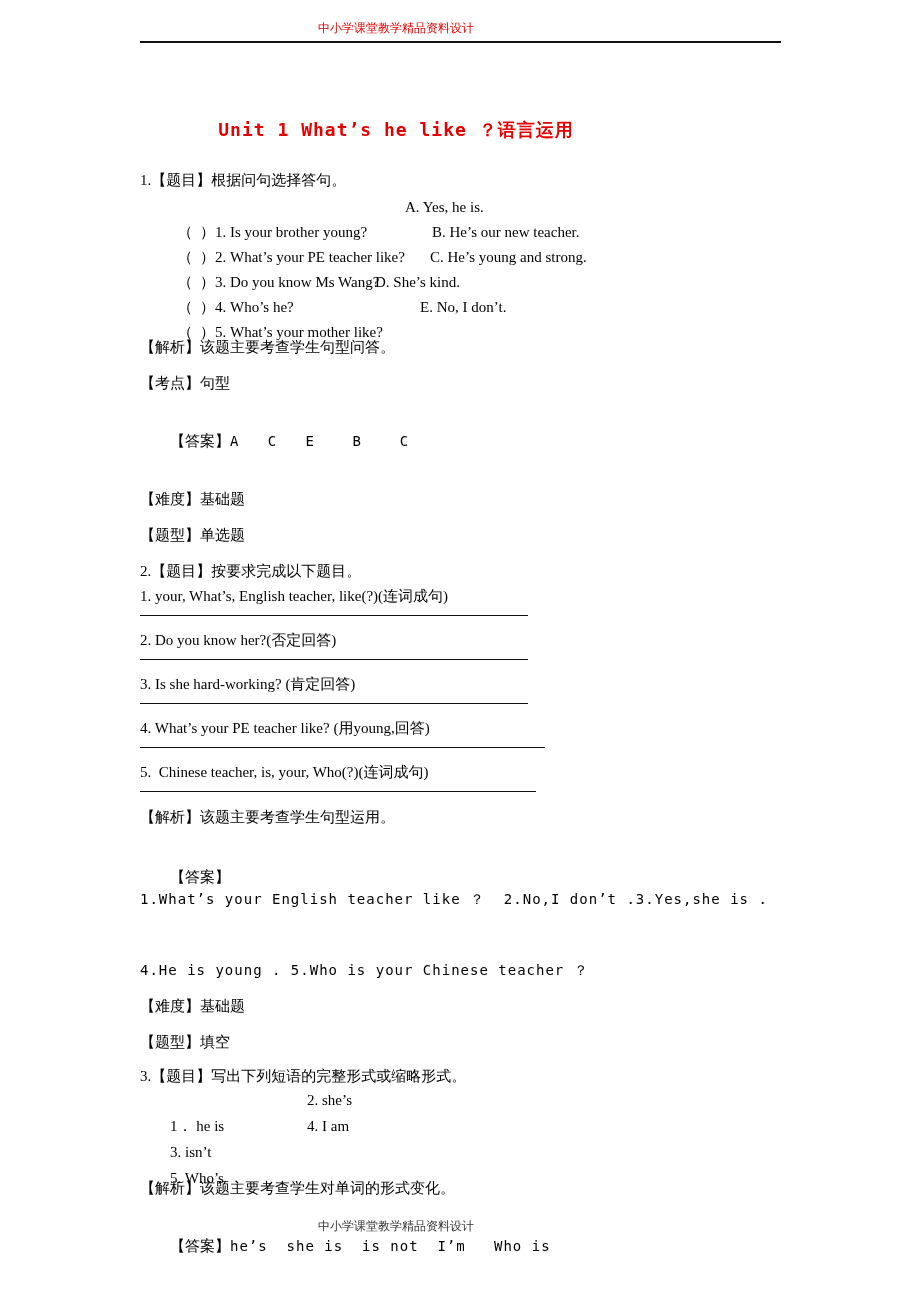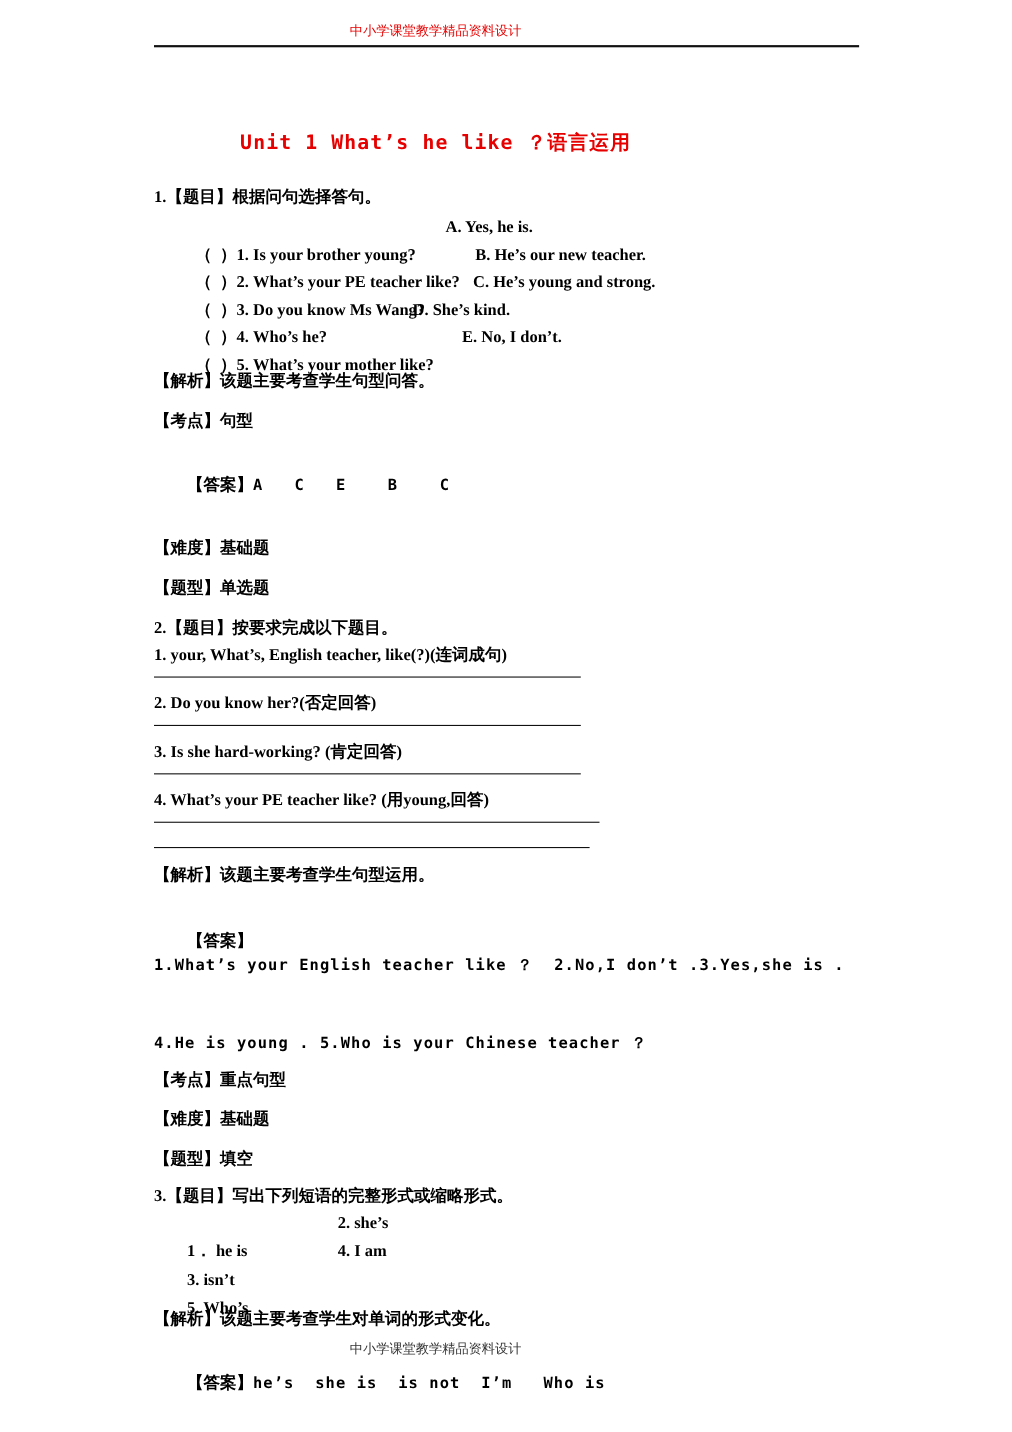--- a/index.html
+++ b/index.html
@@ -8,21 +8,21 @@
     width:792px; height:1302px; position:relative; background:#fff;
     font-family:"Liberation Serif","DejaVu Serif",serif; color:#000;
     overflow:hidden;
   }
   .header-text { padding-top:20px; text-align:center; font-size:12px; line-height:16px;
     color:var(--accent-red,#e60000); }
   .header-rule { margin:5px 0 0 140px; width:641px; border-top:2px solid #111; }
   .title { margin-top:72px; text-align:center;
     font-family:"DejaVu Sans Mono",monospace; font-weight:700; font-size:18px;
     line-height:30px; letter-spacing:1px; color:var(--accent-red,#e60000); }
-  .content { margin-left:140px; width:668px; font-size:15px;font-weight:bold; }
+  .content { margin-left:140px; width:668px; font-size:15px; }
   .q-heading { margin-top:24px; line-height:22px; }
   .pairs { margin-top:4px; }
   .pair-row { position:relative; height:25px; line-height:25px; white-space:pre; }
   .pair-a { position:absolute; top:0; }
   .pos-a1{left:265px} .pos-a2{left:292px} .pos-a3{left:290px} .pos-a4{left:235px} .pos-a5{left:280px}
   .meta { margin-top:14px; line-height:22px; white-space:pre-wrap; }
   .mono { font-family:"DejaVu Sans Mono",monospace; font-size:14px; letter-spacing:1px; white-space:pre; }
   .q2-item { margin-top:4px; line-height:21px; white-space:pre; }
   .blank { height:9px; border-bottom:1.5px solid #111; margin-bottom:14px; }
   .bw1{width:388px}.bw2{width:388px}.bw3{width:388px}.bw4{width:405px}.bw5{width:396px}
@@ -88,28 +88,28 @@
 
       <div class="q2-item">2. Do you know her?(否定回答)</div>
       <div class="blank bw2"></div>
 
       <div class="q2-item">3. Is she hard-working? (肯定回答)</div>
       <div class="blank bw3"></div>
 
       <div class="q2-item">4. What’s your PE teacher like? (用young,回答)</div>
       <div class="blank bw4"></div>
 
+      <div class="q2-item">5.  Chinese teacher, is, your, Who(?)(连词成句)</div>
       <div class="blank bw5"></div>
 
       <div class="meta mt6">【解析】该题主要考查学生句型运用。</div>
       <div class="meta mt16">
         <span>【答案】</span><span class="mono">1.What’s your English teacher like ？  2.No,I don’t .3.Yes,she is .</span>
       </div>
       <div class="meta mono mt17">4.He is young . 5.Who is your Chinese teacher ？</div>
-      <div class="meta mt11">【考点】重点句型</div>
       <div class="meta">【难度】基础题</div>
       <div class="meta mt13">【题型】填空</div>
     </section>
 
     <section>
       <div class="q-heading mt12">3.【题目】写出下列短语的完整形式或缩略形式。</div>
       <div class="q3-row">
         <span>1． he is</span>
         <span class="q3-right">2. she’s</span>
       </div>

